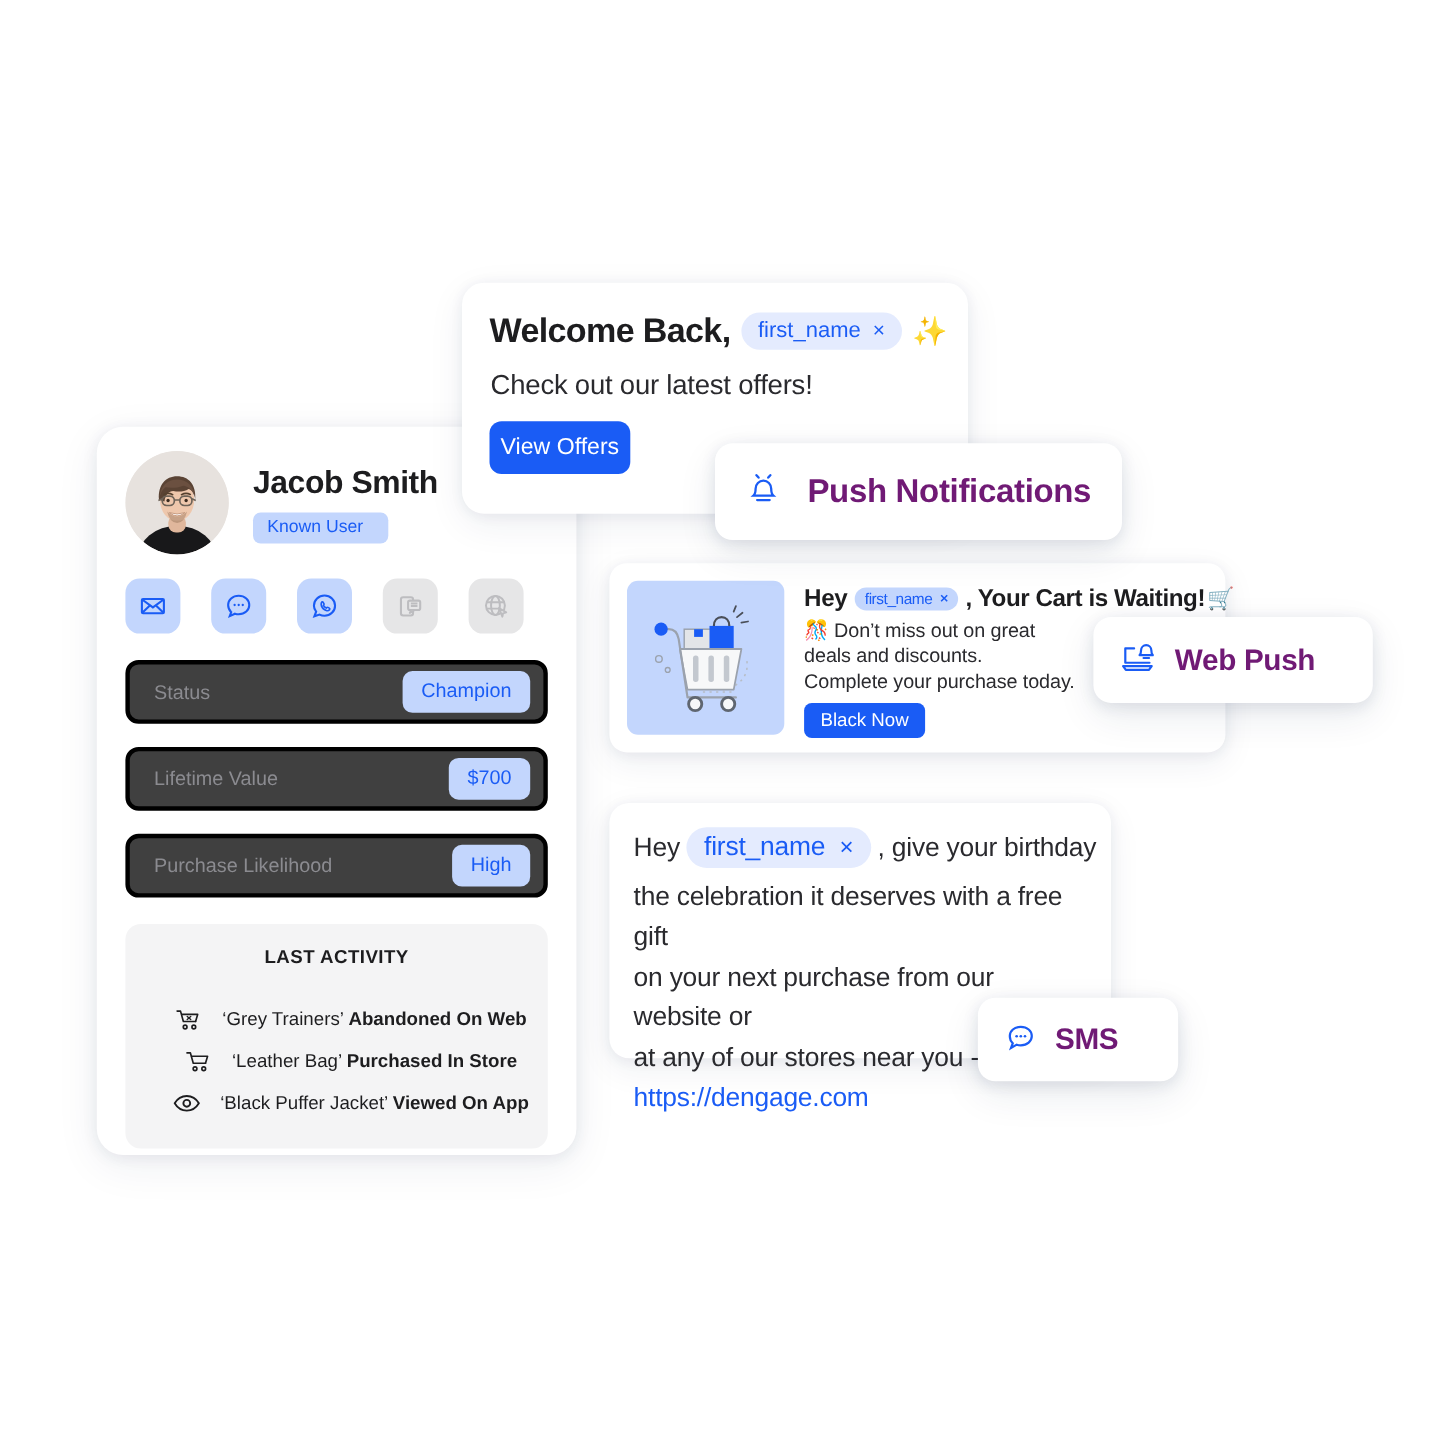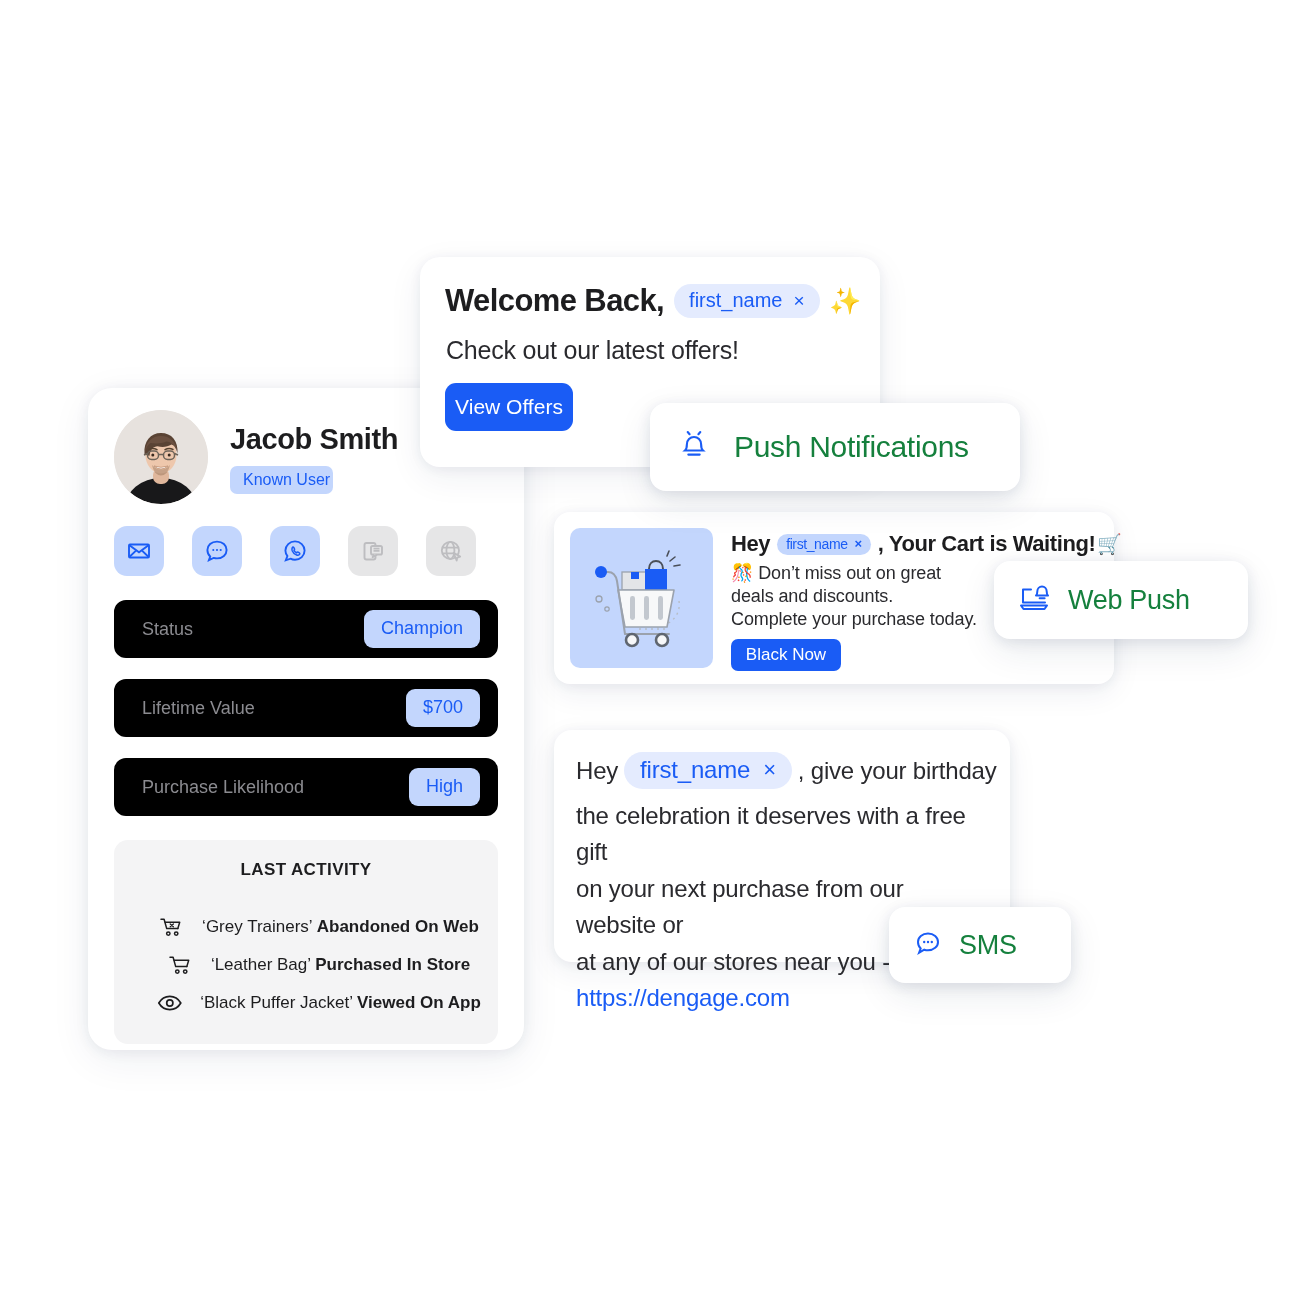--- a/index.html
+++ b/index.html
@@ -56,21 +56,21 @@
     color: #1d1d1f;
     letter-spacing: -0.4px;
     line-height: 1.1;
   }
   .known-pill {
     display: inline-block;
     margin-top: 10px;
     background: #c3d6fd;
     color: #1a5cf5;
     font-size: 16px;
-    padding: 5px 3px 6px 13px;
+    padding: 5px 23px 6px 13px;
     border-radius: 7px;
     line-height: 1.1;
   }
 
   
   .channels {
     position: absolute;
     left: 26px;
     top: 138px;
     display: flex;
@@ -90,29 +90,29 @@
 
   
   .attrs {
     position: absolute;
     left: 26px;
     top: 212px;
     width: 384px;
   }
   .attr-row {
     height: 58px;
-    border: 6px solid #000000;
+    border: 4px solid #000000;
     border-radius: 12px;
     margin-bottom: 21px;
     display: flex;
     align-items: center;
     justify-content: space-between;
     padding: 0 12px 0 22px;
     box-sizing: border-box;
-    background: #000000;
+    background: #404040;
   }
   .attr-label {
     font-size: 18px;
     color: #8b8b90;
   }
   .attr-value {
     background: #c3d6fd;
     color: #1a5cf5;
     font-size: 18px;
     border-radius: 9px;
@@ -234,22 +234,22 @@
   .badge {
     position: absolute;
     background: #ffffff;
     border-radius: 16px;
     box-shadow: 0 3px 14px rgba(23,40,80,0.10), 0 12px 36px rgba(23,40,80,0.09);
     display: flex;
     align-items: center;
     z-index: 9;
   }
   .badge .blabel {
-    color: #15803d;
-    font-weight: normal;
+    color: #701a75;
+    font-weight: bold;
     letter-spacing: -0.3px;
   }
   .badge-push {
     left: 650px; top: 403px;
     width: 346px; height: 88px;
     padding-left: 24px;
     gap: 20px;
   }
   .badge-push .blabel { font-size: 30px; }
   .badge-webpush {

